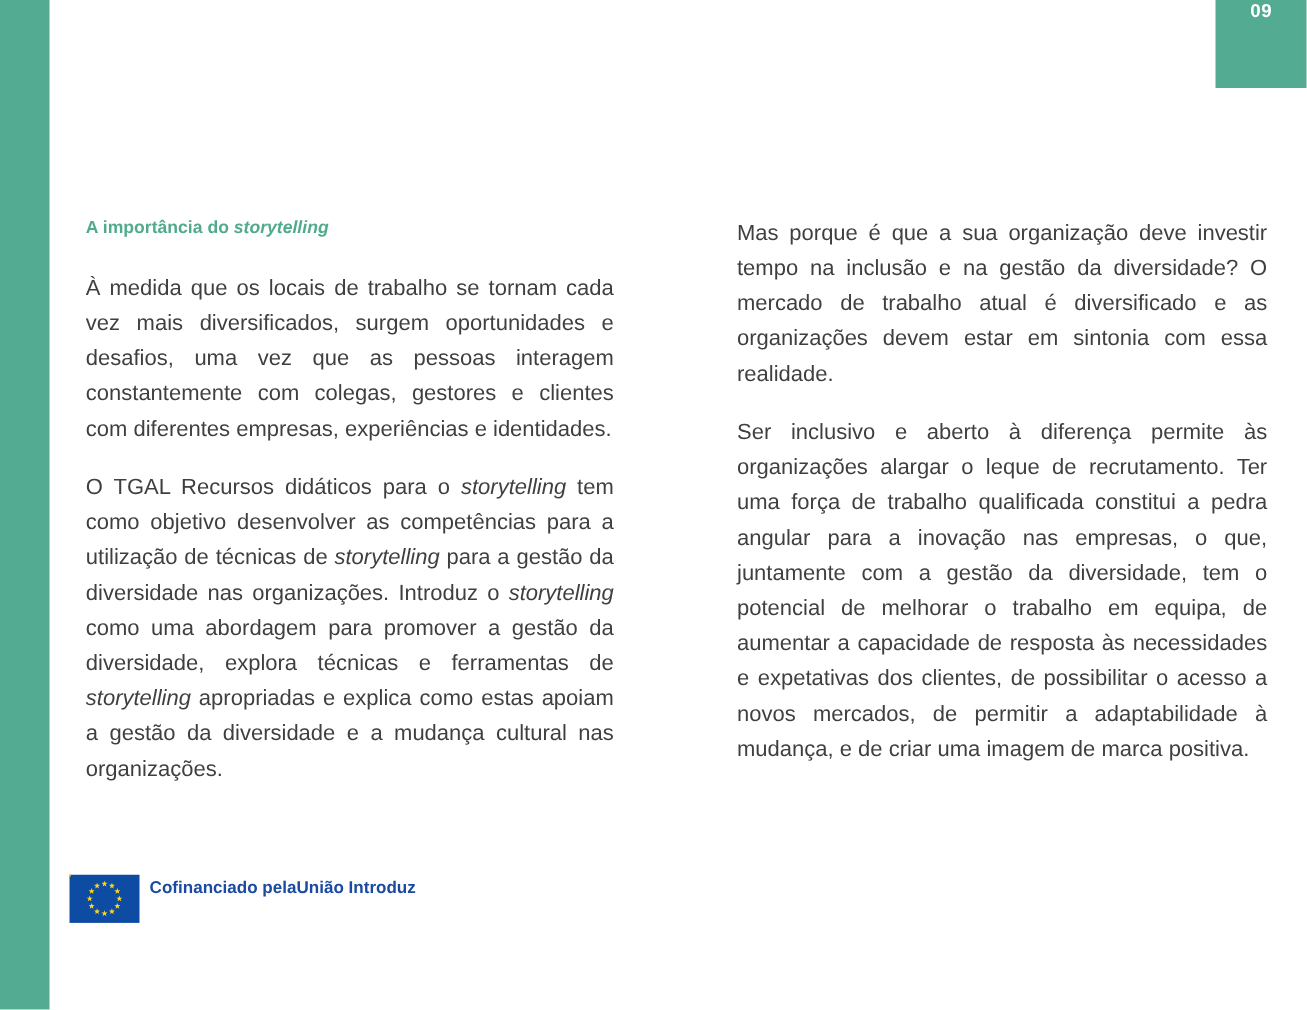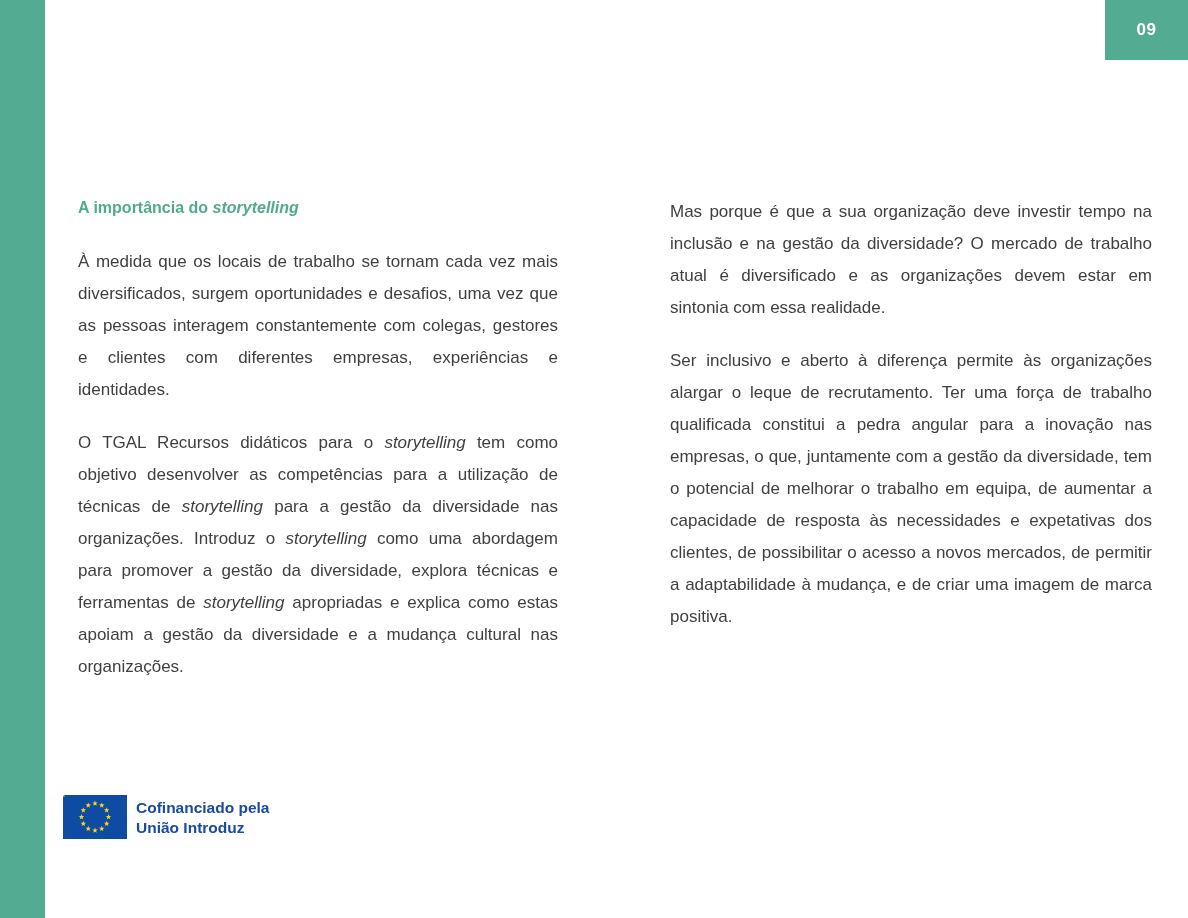--- a/index.html
+++ b/index.html
@@ -13,59 +13,59 @@
   }
   .accent-bar {
     position: absolute;
     left: 0; top: 0;
     width: 45px; height: 918px;
     background: var(--accent, #53ab92);
   }
   .page-number {
     position: absolute;
     top: 0; right: 0;
-    width: 83px; height: 60px;
+    width: 83px; height: 80px;
     background: var(--accent, #53ab92);
-    display: flex; align-items: center; justify-content: center;
+    display: flex; align-items: flex-start; justify-content: center;
     color: var(--page-num, #ffffff);
     font-weight: bold;
     font-size: 17px;
     letter-spacing: 0.5px;
   }
   .col { position: absolute; top: 196px; }
   .col-left  { left: 78px;  width: 480px; }
   .col-right { left: 670px; width: 482px; }
   .heading {
     margin: 0 0 26px 0;
     font-size: 16px;
     line-height: 24px;
     font-weight: bold;
     color: var(--heading, #52aa8e);
   }
   .it { font-style: italic; }
   .body-para {
     margin: 0 0 21px 0;
-    font-size: 17px;
+    font-size: 20px;
     line-height: 32px;
     color: var(--body, #3f3f3f);
     text-align: justify;
   }
   .body-para:last-child { margin-bottom: 0; }
   .eu-footer {
     position: absolute;
     left: 63px; top: 795px;
     display: flex;
     align-items: flex-start;
   }
   .eu-flag { width: 64px; height: 44px; display: block; }
   .eu-flag rect { fill: var(--eu-flag, #0e4ca3); }
   .eu-flag .stars { fill: var(--eu-star, #ffd617); }
   .eu-text {
     display: flex;
-    flex-direction: column;
+    flex-direction: row;
     margin-left: 9px;
     padding-top: 3px;
     font-weight: bold;
     font-size: 15.5px;
     line-height: 20px;
     color: var(--eu-text, #1b4aa2);
   }
 </style>
 </head>
 <body>

